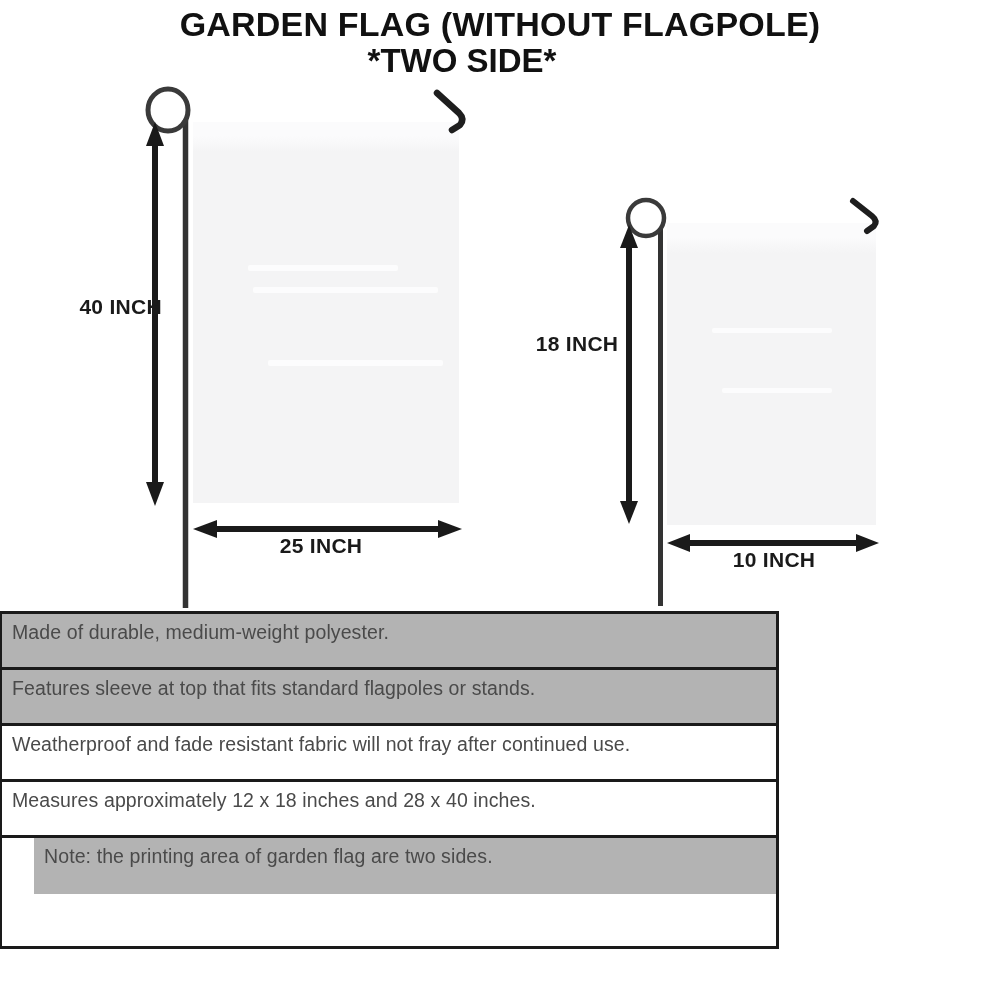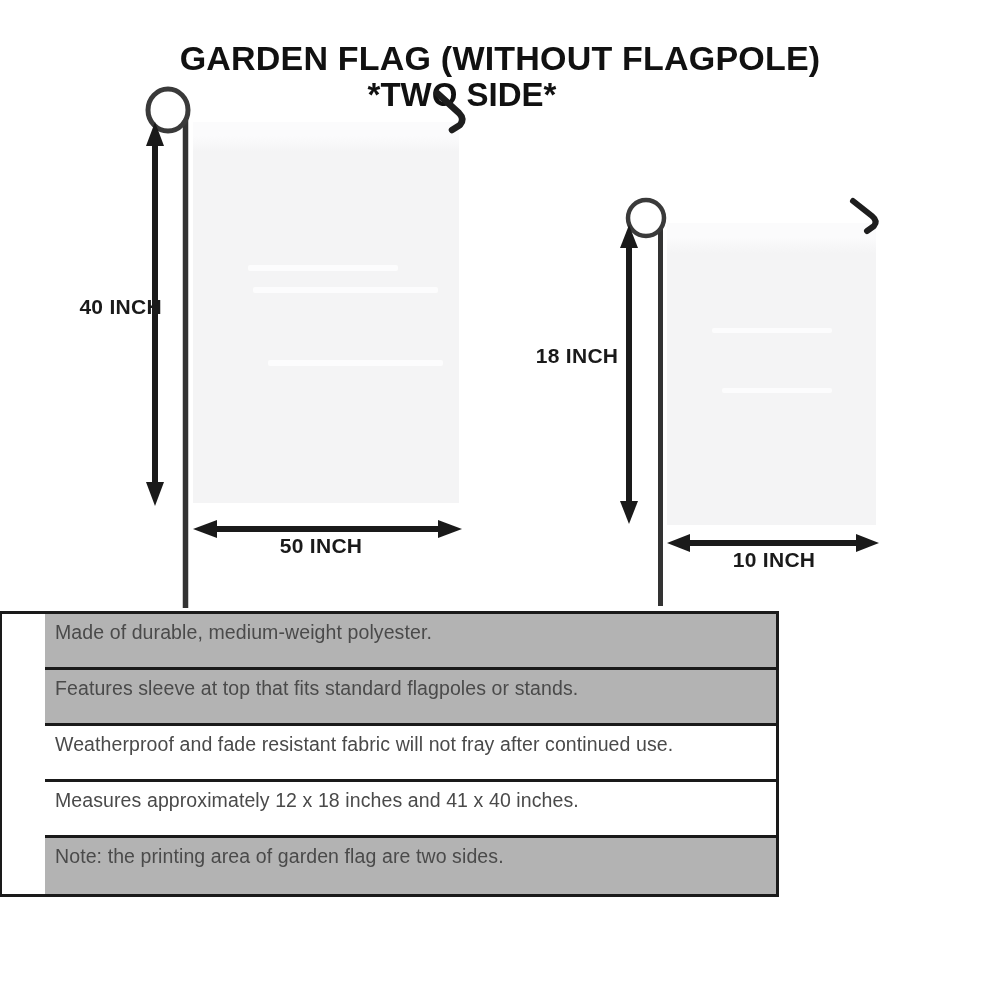--- a/index.html
+++ b/index.html
@@ -18,21 +18,20 @@
   
   .title-block {
     position: absolute;
     top: 6px;
     left: 0;
     width: 1000px;
     text-align: center;
     color: #111111;
     font-weight: 800;
     line-height: 1.08;
-    margin-top: 34px;
   }
   .title-line1 {
     font-size: 34px;
     letter-spacing: 0.2px;
   }
   .title-line2 {
     font-size: 33px;
     transform: translateX(-38px);
   }
   
@@ -59,44 +58,43 @@
     position: absolute;
     width: 120px;
     text-align: center;
     font-size: 21px;
     font-weight: 700;
     color: #1a1a1a;
     letter-spacing: 0.3px;
   }
   #label-large-height { left: 42px;  top: 295px; text-align: right; }
   #label-large-width  { left: 261px; top: 534px; }
-  #label-small-height { left: 517px; top: 344px; }
+  #label-small-height { left: 517px; top: 332px; }
   #label-small-width  { left: 714px; top: 548px; }
   
   .features {
     position: absolute;
     left: 0;
     top: 611px;
     width: 779px;
-    height: 286px;
+    height: 338px;
     box-sizing: border-box;
     border: 3px solid #1a1a1a;
     border-left-width: 2px;
-    padding-left: 43px;
   }
   .frow {
     box-sizing: border-box;
     height: 56px;
     border-bottom: 3px solid #1a1a1a;
     padding: 7px 8px 0 10px;
     font-size: 19.5px;
     color: #4a4a4a;
     letter-spacing: 0.1px;
   }
-  .frow:last-child { border-bottom: none; }
+  .frow:last-child { border-bottom: none; margin-left: 32px; }
   .frow.gray  { background: #b3b3b3; }
   .frow.white { background: #ffffff; }
 </style>
 </head>
 <body>
 
 <div class="canvas">
 
   <div class="title-block">
     <div class="title-line1">GARDEN FLAG (WITHOUT FLAGPOLE)</div>
@@ -142,25 +140,25 @@
     </g>
 
     <g>
       <line x1="684" y1="543" x2="862" y2="543" stroke="#1a1a1a" stroke-width="6"></line>
       <polygon points="667,543 690,534 690,552" fill="#1a1a1a"></polygon>
       <polygon points="879,543 856,534 856,552" fill="#1a1a1a"></polygon>
     </g>
   </svg>
 
   <div class="dim-label" id="label-large-height">40 INCH</div>
-  <div class="dim-label" id="label-large-width">50 INCH</div>
+  <div class="dim-label" id="label-large-width">25 INCH</div>
   <div class="dim-label" id="label-small-height">18 INCH</div>
   <div class="dim-label" id="label-small-width">10 INCH</div>
 
   <div class="features">
     <div class="frow gray">Made of durable, medium-weight polyester.</div>
     <div class="frow gray">Features sleeve at top that fits standard flagpoles or stands.</div>
     <div class="frow white">Weatherproof and fade resistant fabric will not fray after continued use.</div>
-    <div class="frow white">Measures approximately 12 x 18 inches and 41 x 40 inches.</div>
+    <div class="frow white">Measures approximately 12 x 18 inches and 28 x 40 inches.</div>
     <div class="frow gray">Note: the printing area of garden flag are two sides.</div>
   </div>
 
 </div>
 
 </body></html>

